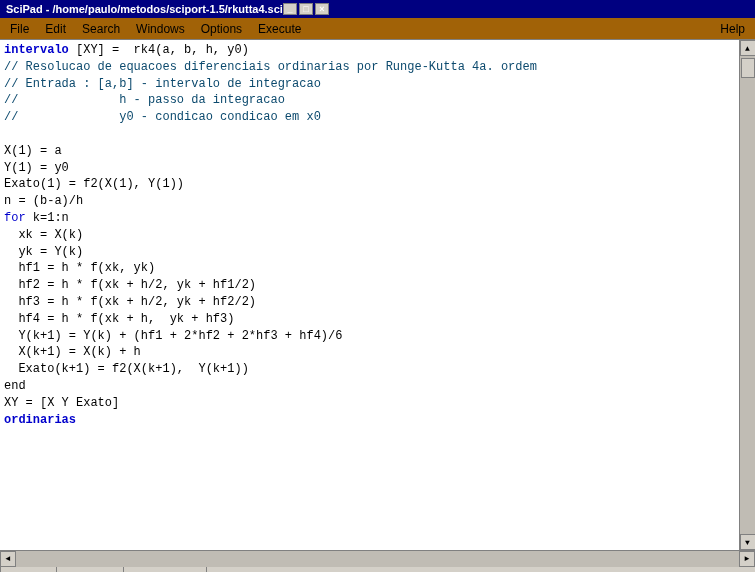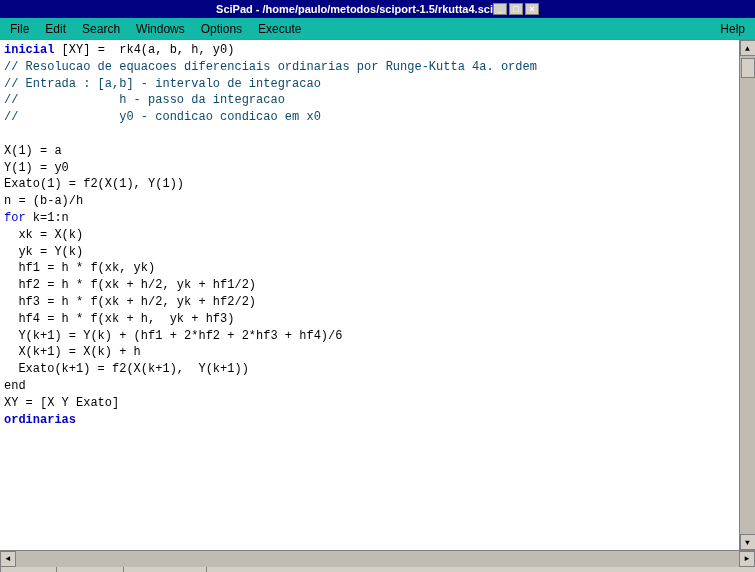--- a/index.html
+++ b/index.html
@@ -15,21 +15,21 @@
     
     #title-bar {
       background: #000080;
       color: white;
       font-family: Arial, sans-serif;
       font-size: 11px;
       font-weight: bold;
       padding: 2px 6px;
       display: flex;
       align-items: center;
-      justify-content: center;
+      justify-content: flex-start;
       height: 18px;
     }
     #title-bar-controls {
       display: flex;
       gap: 2px;
     }
     .title-btn {
       background: #d4d0c8;
       border: 1px solid #808080;
       width: 14px;
@@ -37,21 +37,21 @@
       font-size: 9px;
       display: flex;
       align-items: center;
       justify-content: center;
       cursor: pointer;
       font-family: Arial, sans-serif;
     }
 
     
     #menu-bar {
-      background: #14b8a6;
+      background: #a16207;
       border-bottom: 1px solid #808080;
       display: flex;
       align-items: center;
       height: 22px;
       padding: 0 2px;
     }
     .menu-item {
       padding: 2px 8px;
       font-family: Arial, sans-serif;
       font-size: 12px;
@@ -185,21 +185,21 @@
   <span class="menu-item">Edit</span>
   <span class="menu-item">Search</span>
   <span class="menu-item">Windows</span>
   <span class="menu-item">Options</span>
   <span class="menu-item">Execute</span>
   <span class="menu-item" style="margin-left:auto;">Help</span>
 </div>
 
 <div id="editor-container">
   <div id="code-area">
-    <pre><span class="kw-function">inicial</span> [XY] =  rk4(a, b, h, y0)
+    <pre><span class="kw-function">intervalo</span> [XY] =  rk4(a, b, h, y0)
 <span class="comment">// Resolucao de equacoes diferenciais ordinarias por Runge-Kutta 4a. ordem</span>
 <span class="comment">// Entrada : [a,b] - intervalo de integracao</span>
 <span class="comment">//              h - passo da integracao</span>
 <span class="comment">//              y0 - condicao condicao em x0</span>
 
 X(1) = a
 Y(1) = y0
 Exato(1) = f2(X(1), Y(1))
 n = (b-a)/h
 <span class="kw-for">for</span> k=1:n

